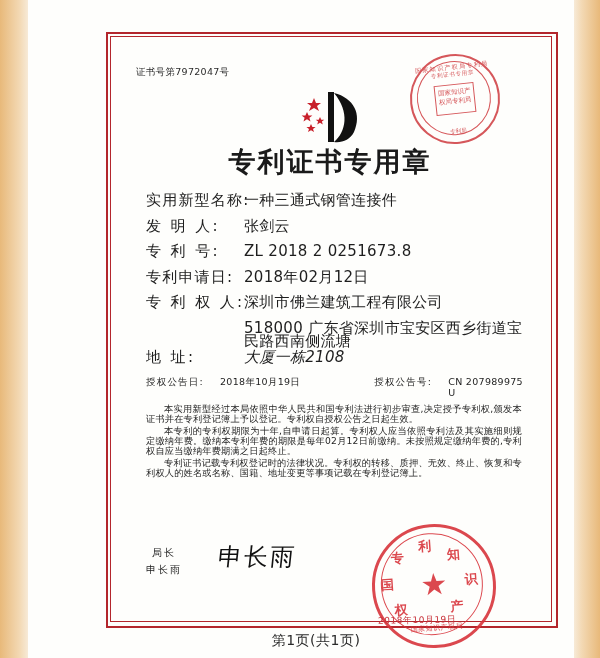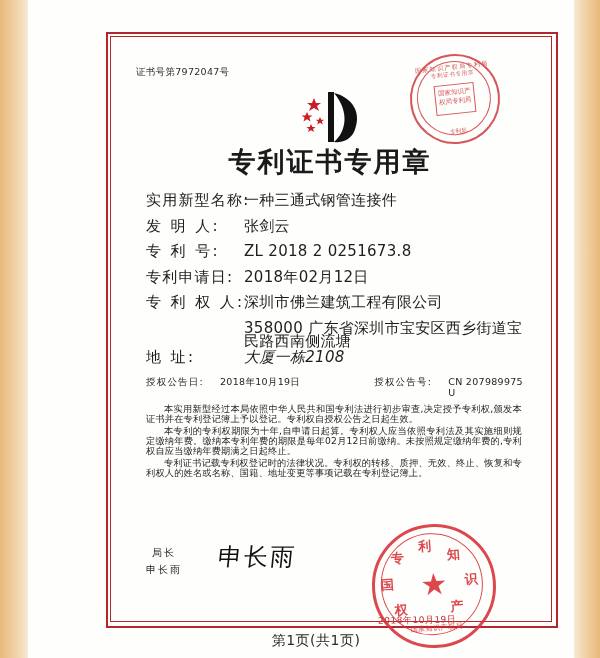--- a/index.html
+++ b/index.html
@@ -327,21 +327,21 @@
         </div>
 
         <div class="field-row">
           <div class="field-label">专 利 权 人:</div>
           <div class="field-value">深圳市佛兰建筑工程有限公司</div>
         </div>
 
         <div class="field-row">
           <div class="field-label">地 址:</div>
           <div class="field-value">
-            <div>358000 广东省深圳市宝安区西乡街道宝民路西南侧流塘</div>
+            <div>518000 广东省深圳市宝安区西乡街道宝民路西南侧流塘</div>
             <div class="field-value-2">大厦一栋2108</div>
           </div>
         </div>
 
         <div class="row-two-col">
           <div class="col first">
             <div class="field-label wide">授权公告日:</div>
             <div class="field-value">2018年10月19日</div>
           </div>
           <div class="col">

